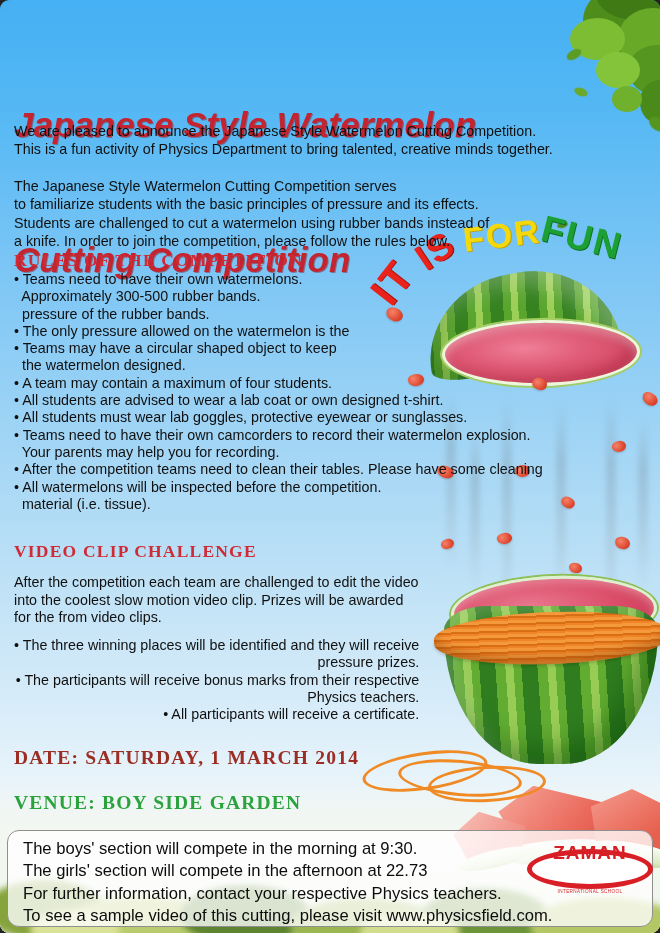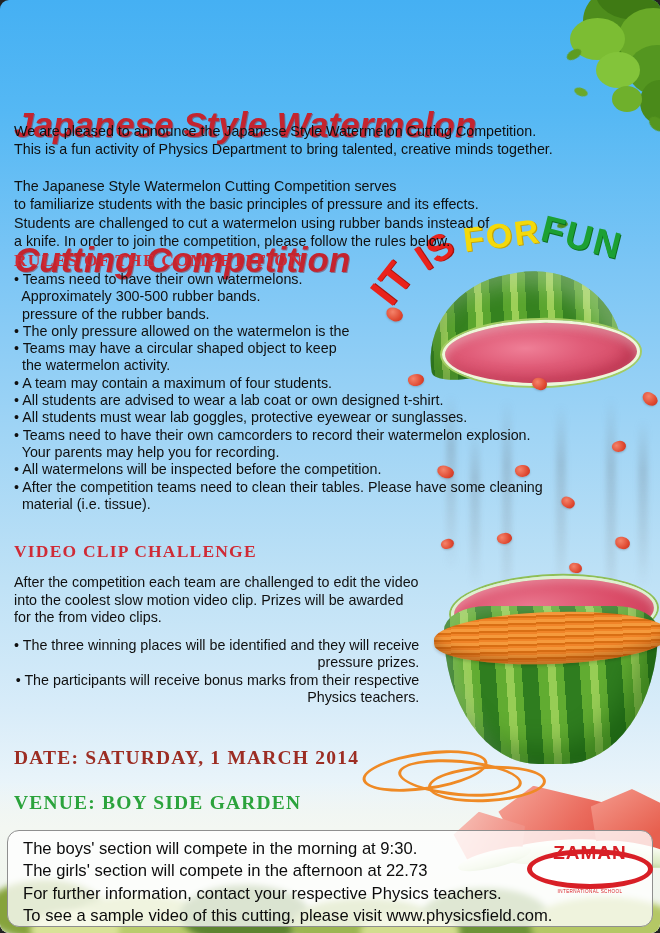--- a/index.html
+++ b/index.html
@@ -199,47 +199,48 @@
     <div class="body-line">a knife. In order to join the competition, please follow the rules below.</div>
   </div>
 
   <div class="abs stencil rules-head">RULES OF THE COMPETITION</div>
   <div class="abs rules-list">
     <div class="body-line">• Teams need to have their own watermelons.</div>
     <div class="body-line">  Approximately 300-500 rubber bands.</div>
     <div class="body-line">  pressure of the rubber bands.</div>
     <div class="body-line">• The only pressure allowed on the watermelon is the</div>
     <div class="body-line">• Teams may have a circular shaped object to keep</div>
-    <div class="body-line">  the watermelon activity.</div>
+    <div class="body-line">  the watermelon designed.</div>
     <div class="body-line">• A team may contain a maximum of four students.</div>
     <div class="body-line">• All students are advised to wear a lab coat or own designed t-shirt.</div>
     <div class="body-line">• All students must wear lab goggles, protective eyewear or sunglasses.</div>
     <div class="body-line">• Teams need to have their own camcorders to record their watermelon explosion.</div>
     <div class="body-line">  Your parents may help you for recording.</div>
+    <div class="body-line">• After the competition teams need to clean their tables. Please have some cleaning</div>
     <div class="body-line">• All watermelons will be inspected before the competition.</div>
-    <div class="body-line">• After the competition teams need to clean their tables. Please have some cleaning</div>
     <div class="body-line">  material (i.e. tissue).</div>
   </div>
 
   <span class="fun fun-it">IT</span>
   <span class="fun fun-is">IS</span>
   <span class="fun fun-for">FOR</span>
   <span class="fun fun-fun">FUN</span>
 
   <div class="abs stencil video-head">VIDEO CLIP CHALLENGE</div>
   <div class="abs video-intro">
     <div class="body-line">After the competition each team are challenged to edit the video</div>
     <div class="body-line">into the coolest slow motion video clip. Prizes will be awarded</div>
     <div class="body-line">for the from video clips.</div>
   </div>
   <div class="abs video-list">
     <div class="body-line">• The three winning places will be identified and they will receive</div>
     <div class="body-line">pressure prizes.</div>
     <div class="body-line">• The participants will receive bonus marks from their respective</div>
     <div class="body-line">Physics teachers.</div>
+    <div class="body-line">• All participants will receive a certificate.</div>
   </div>
 
   <div class="abs stencil date-line">DATE: SATURDAY, 1 MARCH 2014</div>
   <div class="abs stencil venue-line">VENUE: BOY SIDE GARDEN</div>
 
   <div class="abs info-box">
     <div class="body-line">The boys' section will compete in the morning at 9:30.</div>
     <div class="body-line">The girls' section will compete in the afternoon at 22.73</div>
     <div class="body-line">For further information, contact your respective Physics teachers.</div>
     <div class="body-line">To see a sample video of this cutting, please visit www.physicsfield.com.</div>

